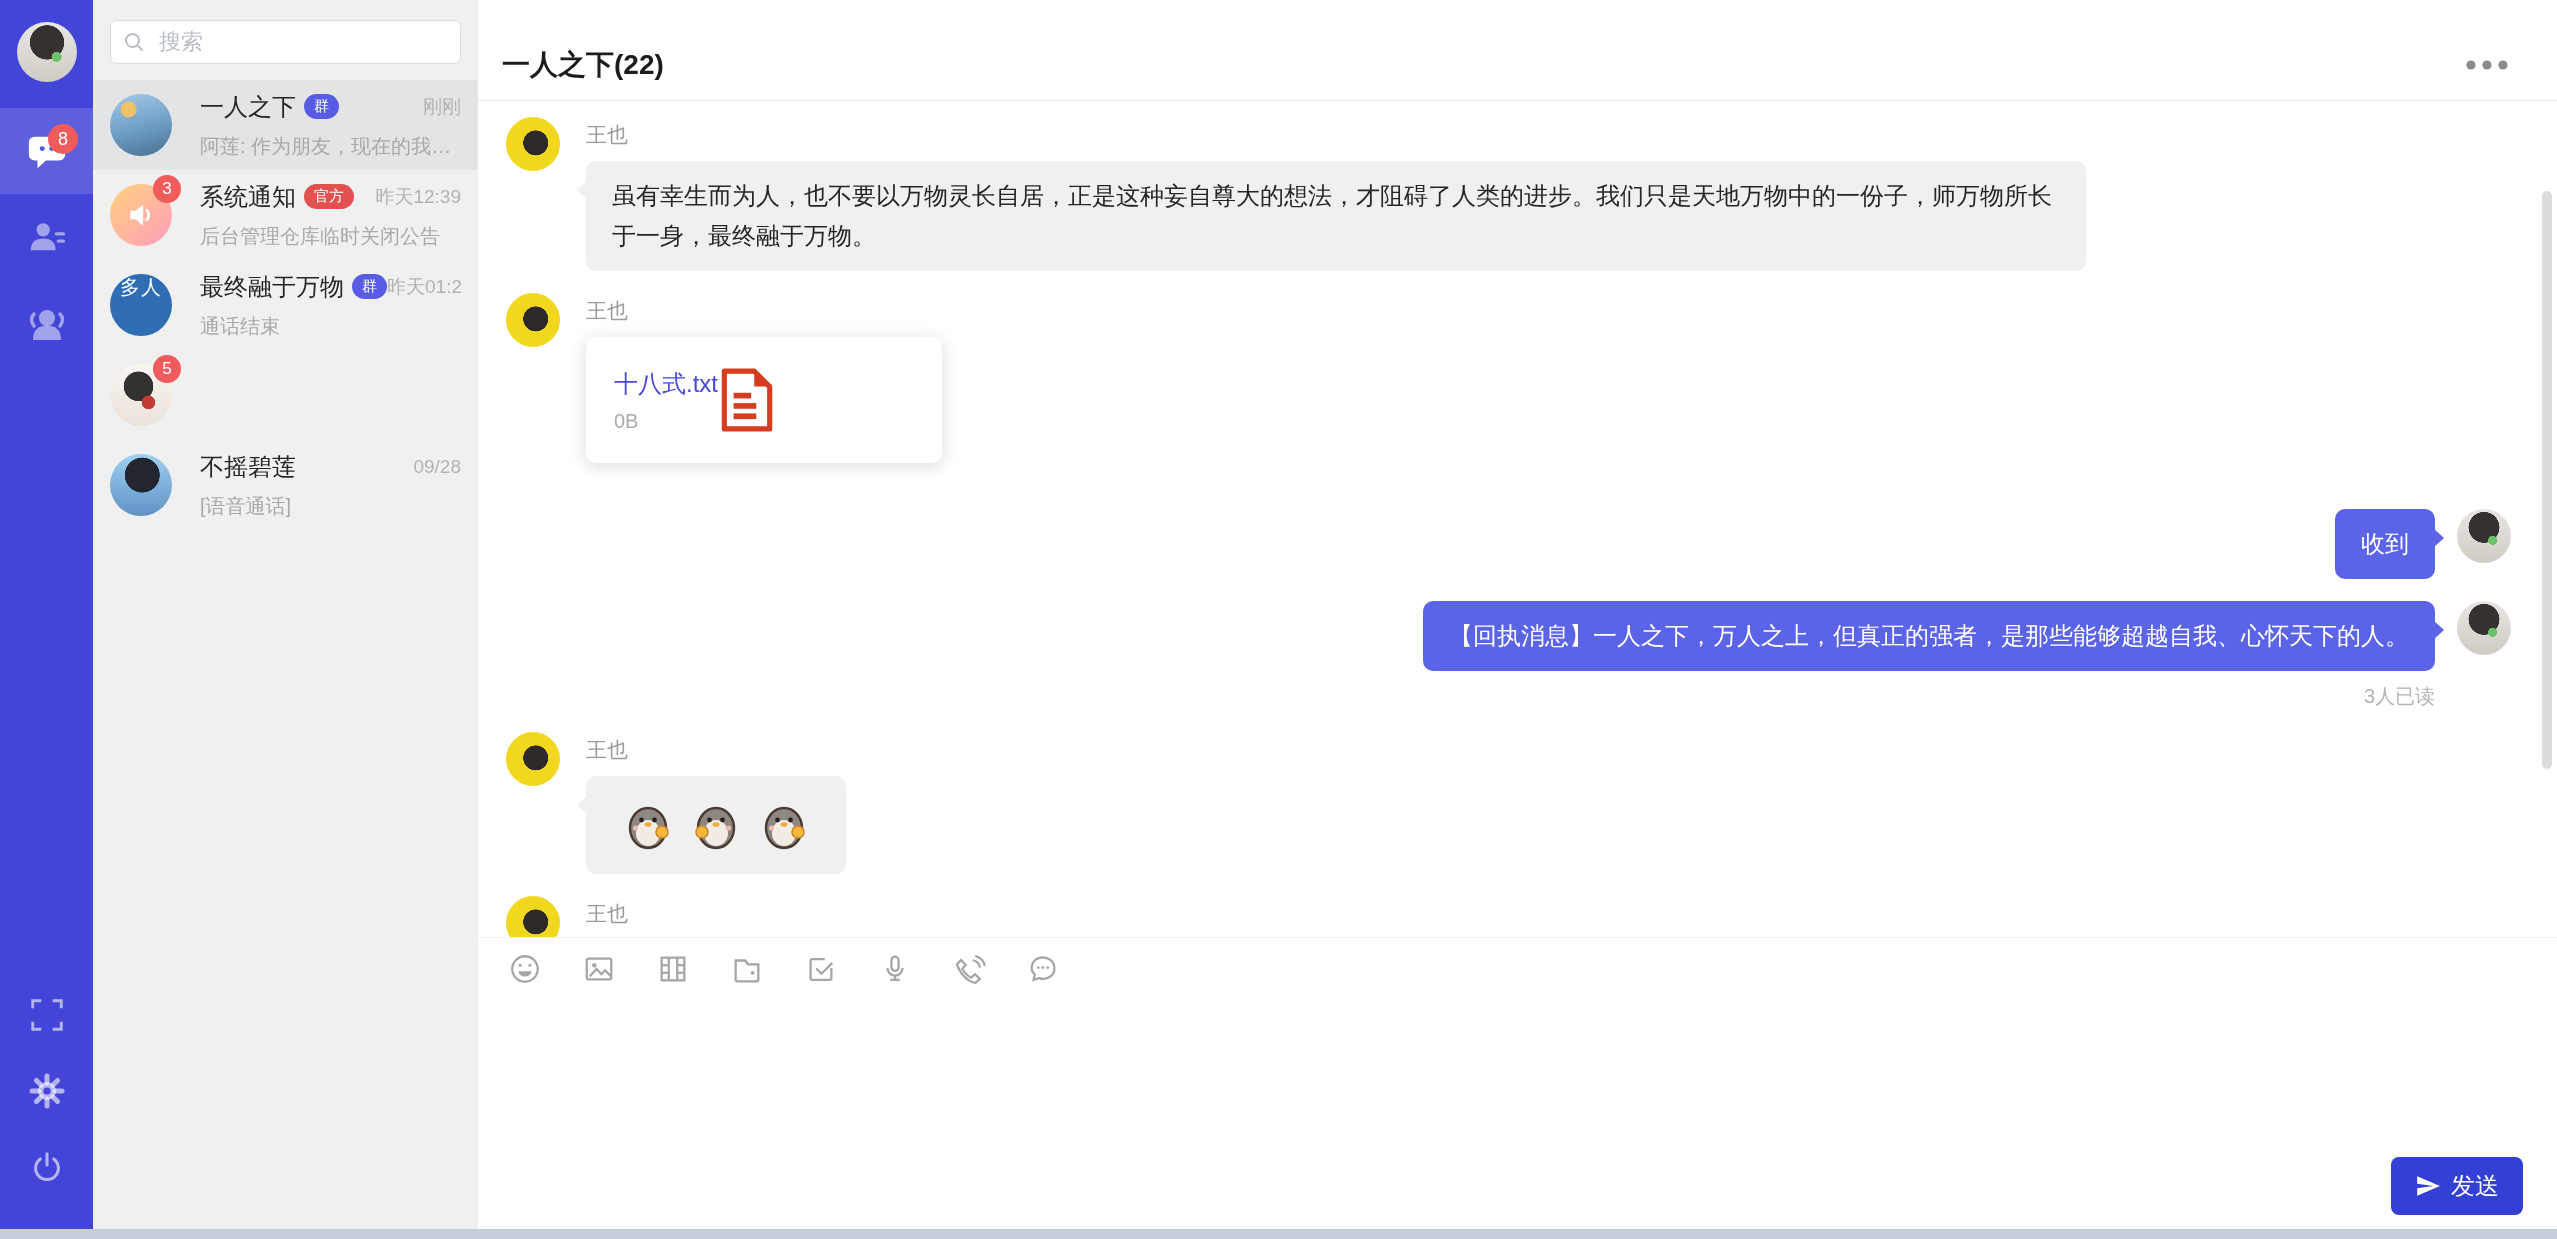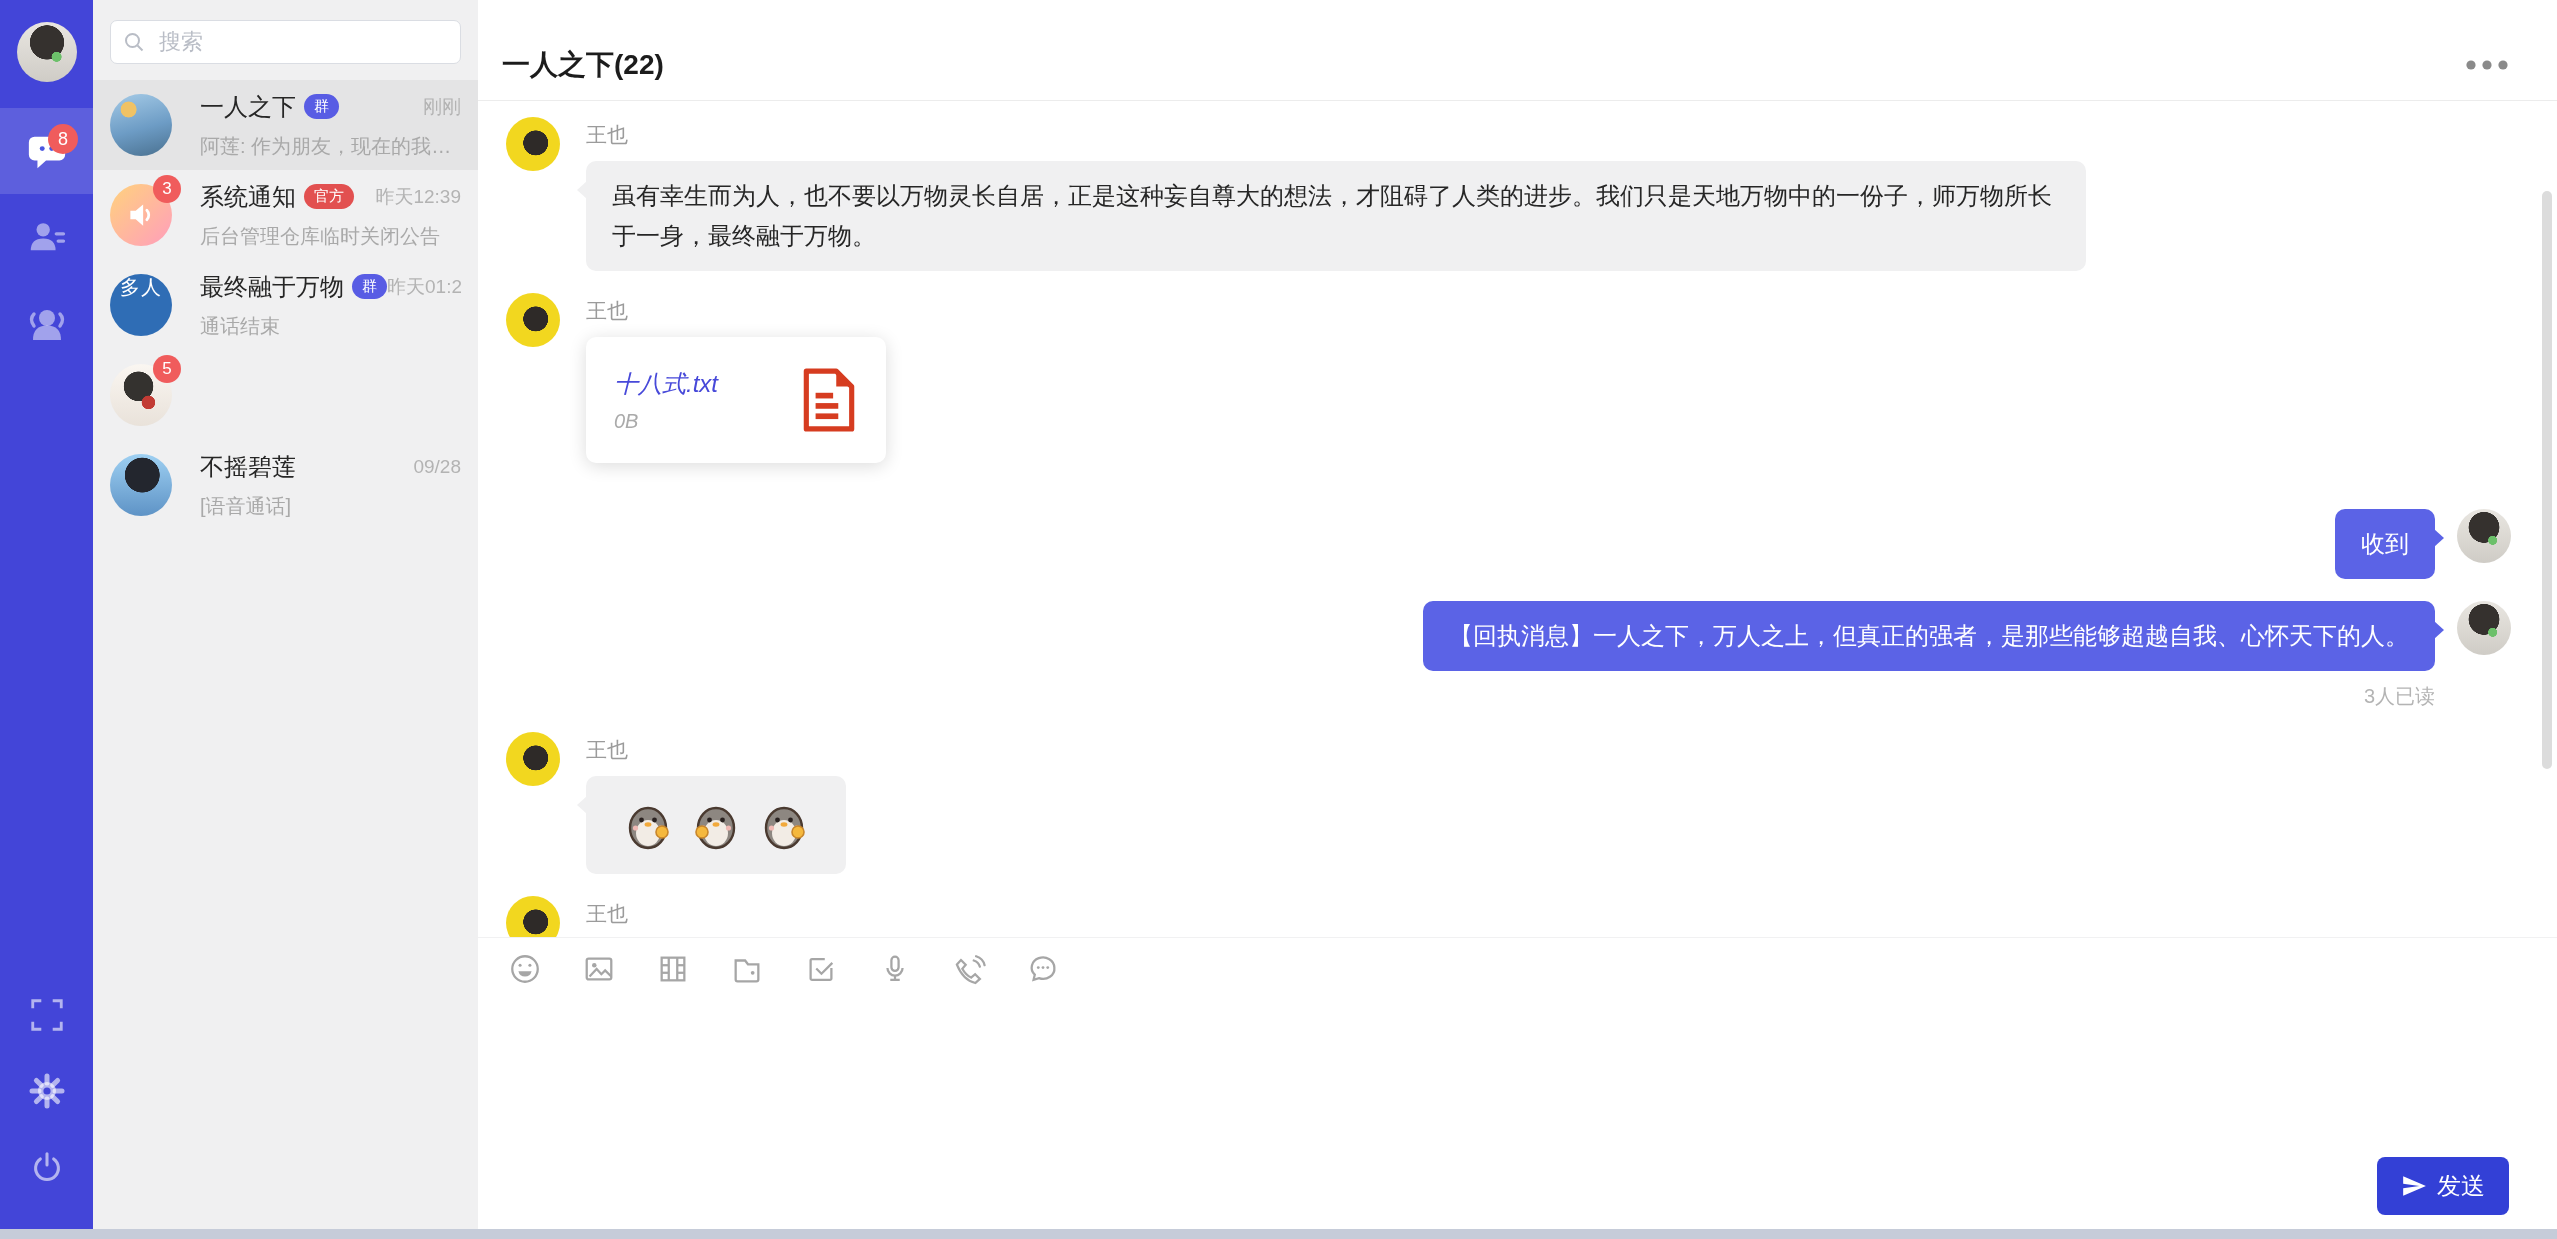--- a/index.html
+++ b/index.html
@@ -90,37 +90,37 @@
     border-top:9px solid transparent; border-bottom:9px solid transparent; border-right:10px solid #f0f0f1;
   }
   .msg.self { justify-content:flex-end; }
   .msg.self .m-avatar { margin-left:22px; }
   .self-body { display:flex; flex-direction:column; align-items:flex-end; max-width:1560px; }
   .bubble.mine { background:#5b63e6; color:#fff; }
   .bubble.mine::before { left:auto; right:-9px; border-right:none; border-left:10px solid #5b63e6; }
   .read-status { font-size:20px; color:#b4b4b4; margin-top:12px; }
 
   .file-card {
-    width:300px; background:#fff; border-radius:10px; box-shadow:0 3px 18px rgba(0,0,0,.14);
-    padding:30px 28px; display:flex; align-items:center; justify-content:space-between; cursor:pointer;font-style:italic;
+    width:356px; background:#fff; border-radius:10px; box-shadow:0 3px 18px rgba(0,0,0,.14);
+    padding:30px 28px; display:flex; align-items:center; justify-content:flex-start; cursor:pointer;
   }
   .file-name { font-size:24px; color:#4749d9; }
   .file-size { font-size:20px; color:#aaaaaa; margin-top:10px; }
 
   .sticker-row { display:flex; gap:16px; padding:8px 10px; }
 
   .v-scrollbar { position:absolute; right:5px; top:90px; width:10px; height:578px; background:#dcdcdc; border-radius:5px; cursor:pointer; }
 
   
   .composer { height:302px; border-top:1px solid #f1f1f2; position:relative; flex-shrink:0; }
   .toolbar { display:flex; align-items:center; gap:40px; padding:14px 0 10px 30px; }
   .tool { background:none; border:none; cursor:pointer; display:flex; padding:0; }
   .editor { position:absolute; left:0; right:0; top:64px; bottom:80px; cursor:text; }
   .send {
-    position:absolute; right:48px; bottom:24px; background:#3340d6; color:#fff; border:none;
+    position:absolute; right:34px; bottom:24px; background:#3340d6; color:#fff; border:none;
     border-radius:8px; padding:13px 24px; font-size:24px; display:flex; align-items:center; gap:10px;
     cursor:pointer; font-family:inherit;
   }
 
   .h-scrollbar { position:absolute; left:0; right:0; bottom:0; height:10px; background:#c6ccd9; z-index:9; cursor:pointer; }
 
   svg { display:block; }
 </style>
 </head>
 <body>

